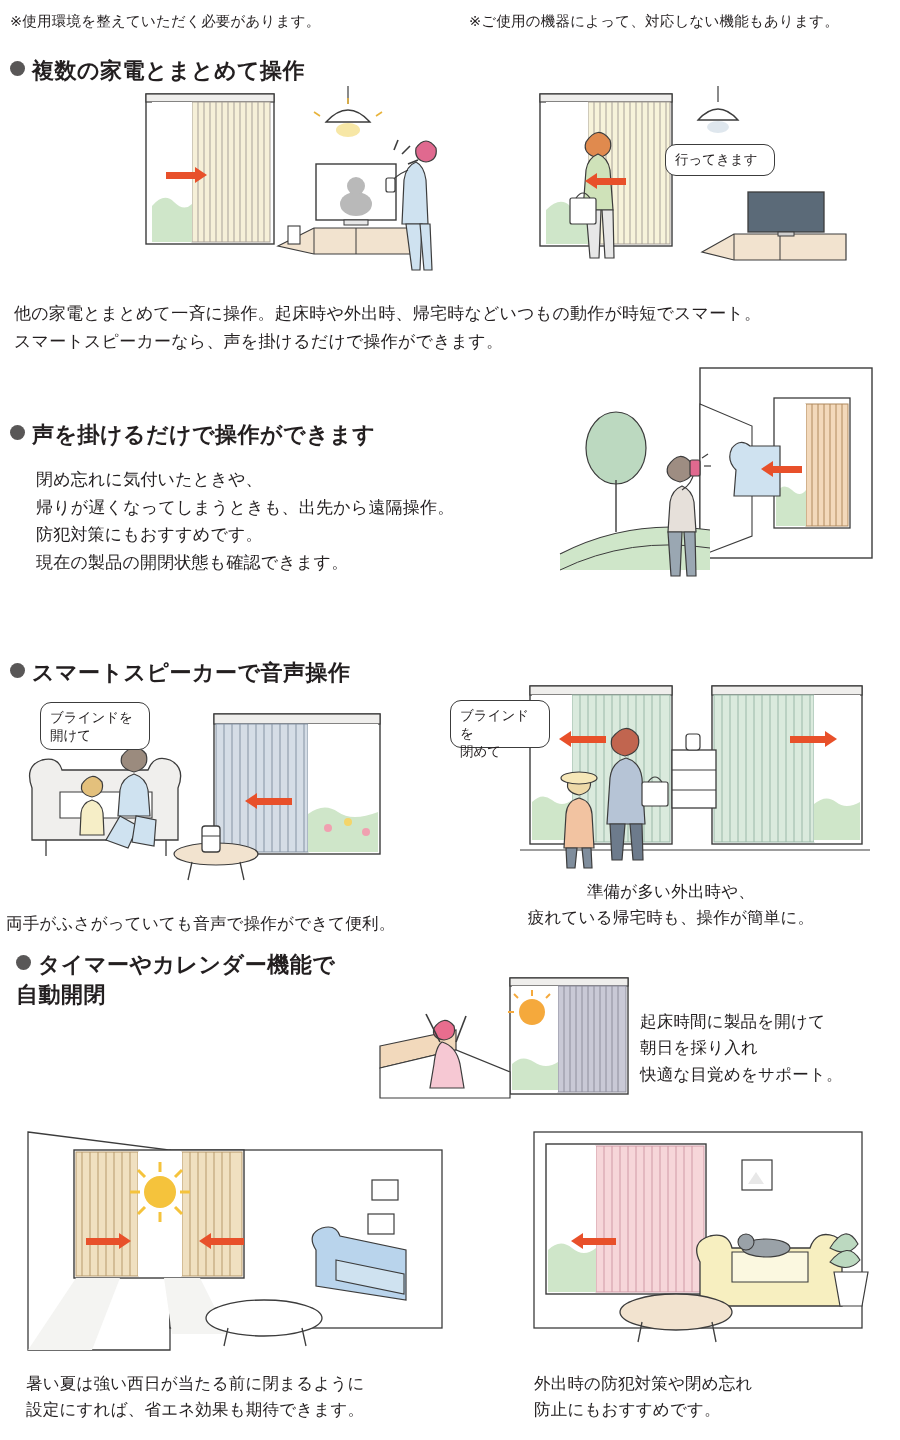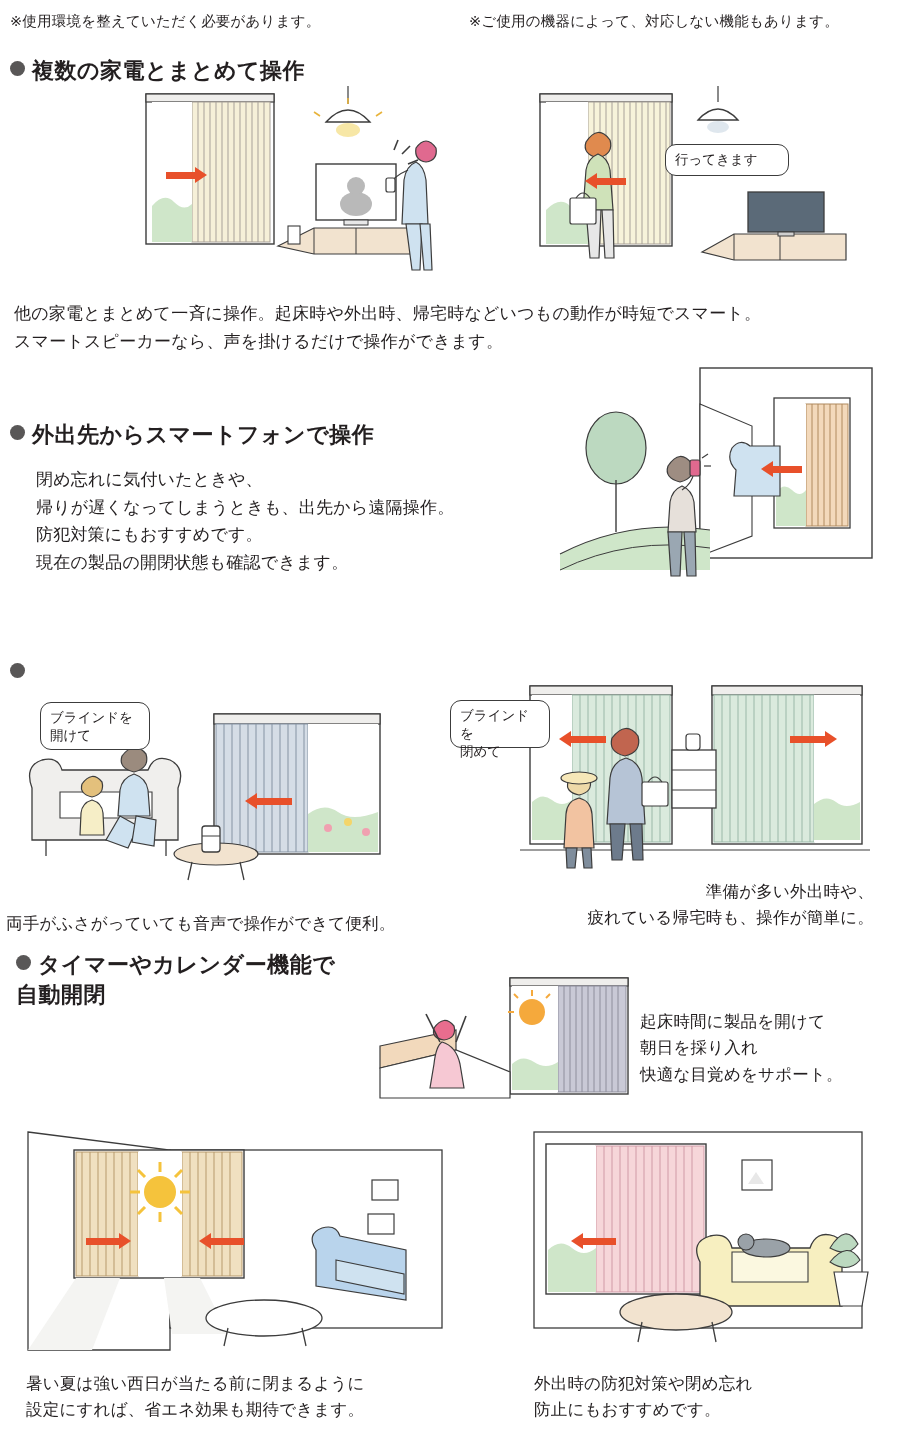--- a/index.html
+++ b/index.html
@@ -204,27 +204,27 @@
       <g>
         <path d="M58 64 q12 -18 24 -2 q4 14 -12 18 q-16 -4 -12 -16z" fill="#e08a4e" stroke="#3c3c3c" stroke-width="1.2" transform="translate(-2,-8)"></path>
         <path d="M72 76 q10 4 12 16 l3 40 l-30 0 l3 -40 q2 -12 12 -16z" fill="#cfe2b9" stroke="#3c3c3c" stroke-width="1.2" transform="translate(-4,-8)"></path>
         <path d="M56 124 l4 48 l9 0 l2 -48z" fill="#e7e7e7" stroke="#3c3c3c" stroke-width="1.2"></path>
         <path d="M72 124 l3 48 l9 0 l-1 -48z" fill="#e7e7e7" stroke="#3c3c3c" stroke-width="1.2"></path>
         <rect x="40" y="112" width="26" height="26" rx="2" fill="#ffffff" stroke="#3c3c3c" stroke-width="1.2"></rect>
         <path d="M46 112 q7 -10 14 0" fill="none" stroke="#3c3c3c" stroke-width="1.2"></path>
       </g>
     </svg>
     <div class="arrow-l" style="left:66px;top:92px;width:30px;"></div>
-    <div class="bubble" style="left:135px;top:58px;width:124px;">行ってきます</div>
+    <div class="bubble" style="left:135px;top:58px;width:110px;">行ってきます</div>
   </div>
 
   <div class="body-text" style="left:14px;top:300px;width:880px;">他の家電とまとめて一斉に操作。起床時や外出時、帰宅時などいつもの動作が時短でスマート。
 スマートスピーカーなら、声を掛けるだけで操作ができます。</div>
 
-  <div class="heading" style="left:10px;top:408px;"><span class="bullet"></span><span>外出先からスマートフォンで操作</span></div>
+  <div class="heading" style="left:10px;top:408px;"><span class="bullet"></span><span>声を掛けるだけで操作ができます</span></div>
 
   <div class="body-text" style="left:36px;top:466px;width:430px;">閉め忘れに気付いたときや、
 帰りが遅くなってしまうときも、出先から遠隔操作。
 防犯対策にもおすすめです。
 現在の製品の開閉状態も確認できます。</div>
 
   <div class="ill" style="left:560px;top:362px;width:320px;height:250px;">
     <svg width="320" height="250" viewBox="0 0 320 250">
 
       <rect x="140" y="6" width="172" height="190" fill="#ffffff" stroke="#3c3c3c" stroke-width="1.4"></rect>
@@ -262,21 +262,21 @@
         <rect x="130" y="98" width="10" height="16" rx="2" fill="#e0698f" stroke="#3c3c3c" stroke-width="1.2"></rect>
         <g stroke="#3c3c3c" stroke-width="1.2">
           <line x1="142" y1="96" x2="148" y2="92"></line>
           <line x1="144" y1="104" x2="151" y2="104"></line>
         </g>
       </g>
     </svg>
     <div class="arrow-l" style="left:212px;top:104px;width:30px;"></div>
   </div>
 
-  <div class="heading" style="left:10px;top:646px;"><span class="bullet"></span></div>
+  <div class="heading" style="left:10px;top:646px;"><span class="bullet"></span><span>スマートスピーカーで音声操作</span></div>
 
   <div class="ill" style="left:16px;top:696px;width:420px;height:190px;">
     <svg width="420" height="190" viewBox="0 0 420 190">
 
       <rect x="198" y="18" width="166" height="140" fill="#ffffff" stroke="#3c3c3c" stroke-width="1.4"></rect>
       <rect x="198" y="18" width="166" height="10" fill="#efeeec" stroke="#3c3c3c" stroke-width="1.2"></rect>
       <g stroke="#8593a3" stroke-width="1">
         <rect x="200" y="28" width="92" height="128" fill="#d5dde6"></rect>
         <line x1="208" y1="28" x2="208" y2="156"></line>
           <line x1="216" y1="28" x2="216" y2="156"></line>
@@ -391,21 +391,21 @@
         <path d="M122 176 l2 20 l8 0 l-1 -20z" fill="#7f8d9c" stroke="#3c3c3c" stroke-width="1.2"></path>
       </g>
     </svg>
     <div class="arrow-l" style="left:110px;top:64px;width:36px;"></div>
     <div class="arrow-r" style="left:330px;top:64px;width:36px;"></div>
   </div>
   <div class="bubble" style="left:450px;top:700px;width:100px;height:48px;">ブラインドを
 閉めて</div>
 
   <div class="caption" style="left:6px;top:910px;">両手がふさがっていても音声で操作ができて便利。</div>
-  <div class="caption" style="left:544px;top:878px;text-align:right;width:330px;">準備が多い外出時や、
+  <div class="caption" style="left:506px;top:878px;text-align:center;width:330px;">準備が多い外出時や、
 疲れている帰宅時も、操作が簡単に。</div>
 
   <div class="heading" style="left:16px;top:940px;font-family:Liberation Mono, monospace;"><span class="bullet"></span><span>タイマーやカレンダー機能で
 自動開閉</span></div>
 
   <div class="ill" style="left:380px;top:972px;width:260px;height:150px;">
     <svg width="260" height="150" viewBox="0 0 260 150">
 
       <rect x="130" y="6" width="118" height="116" fill="#ffffff" stroke="#3c3c3c" stroke-width="1.4"></rect>
       <rect x="130" y="6" width="118" height="8" fill="#efeeec" stroke="#3c3c3c" stroke-width="1.2"></rect>

